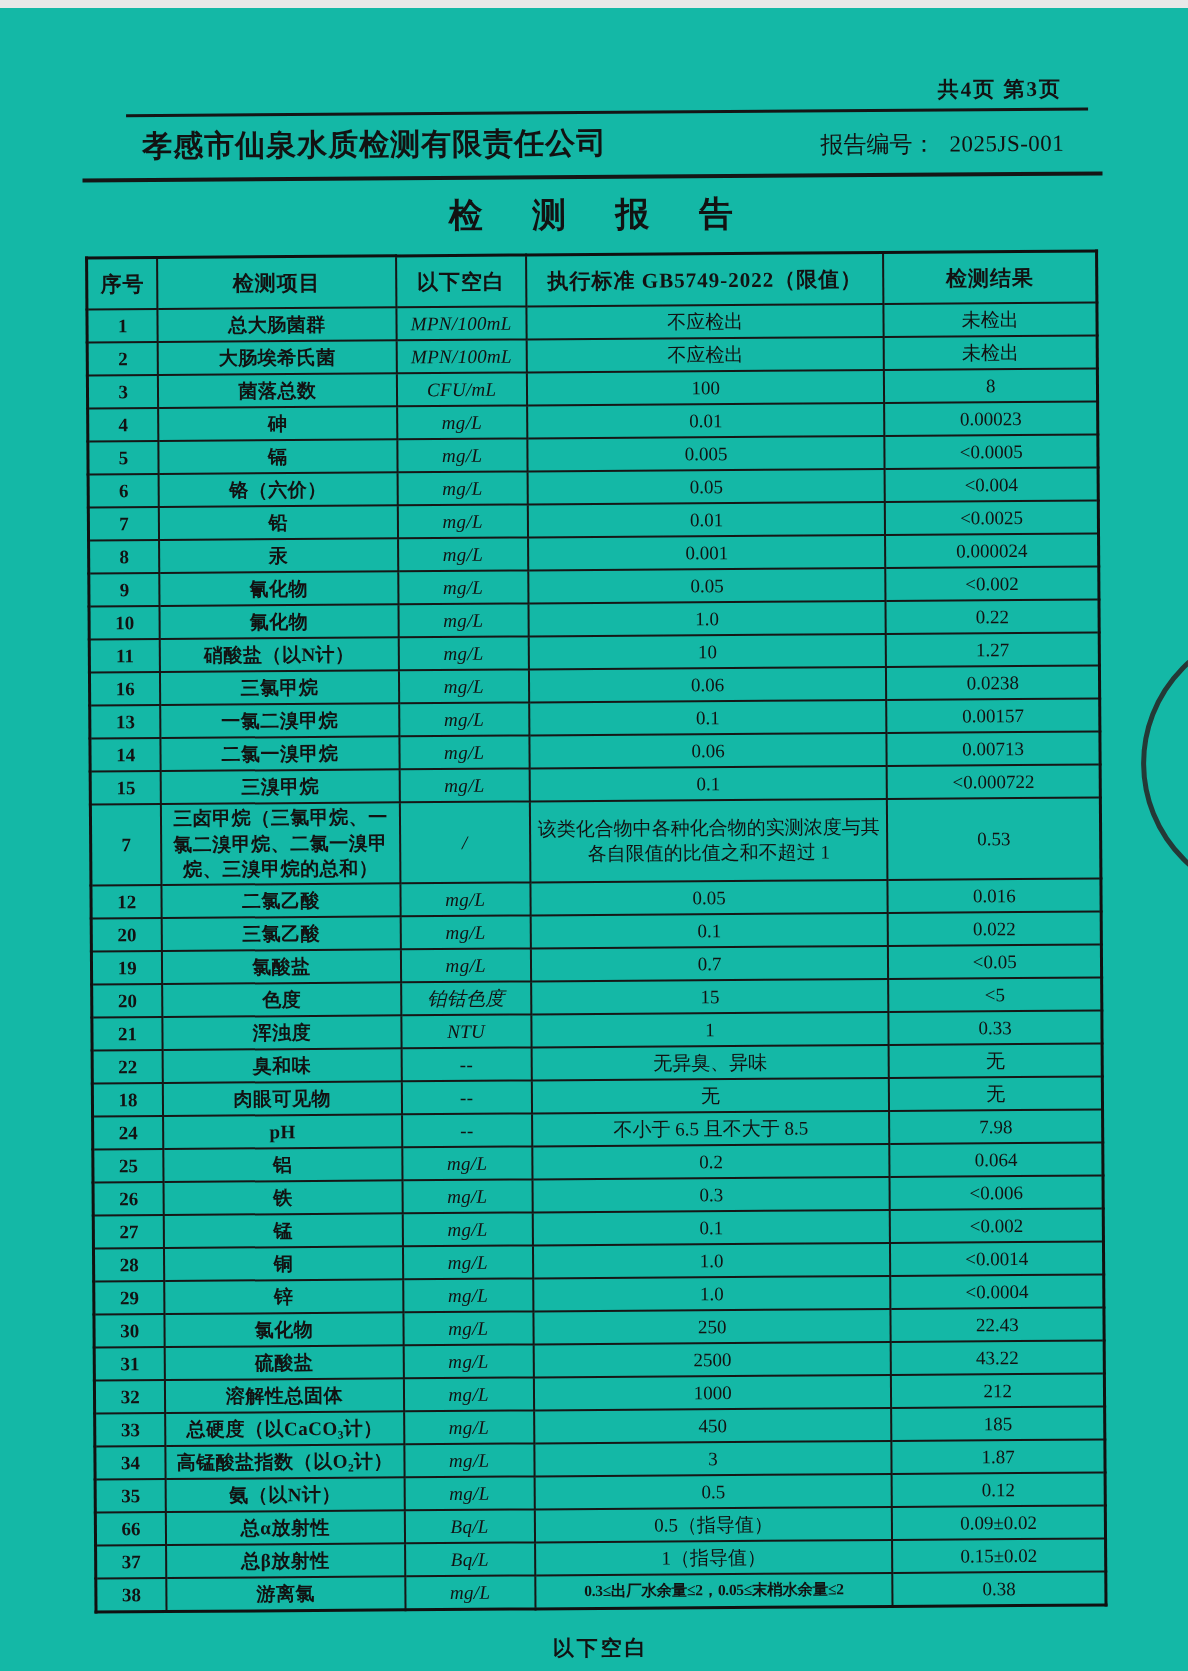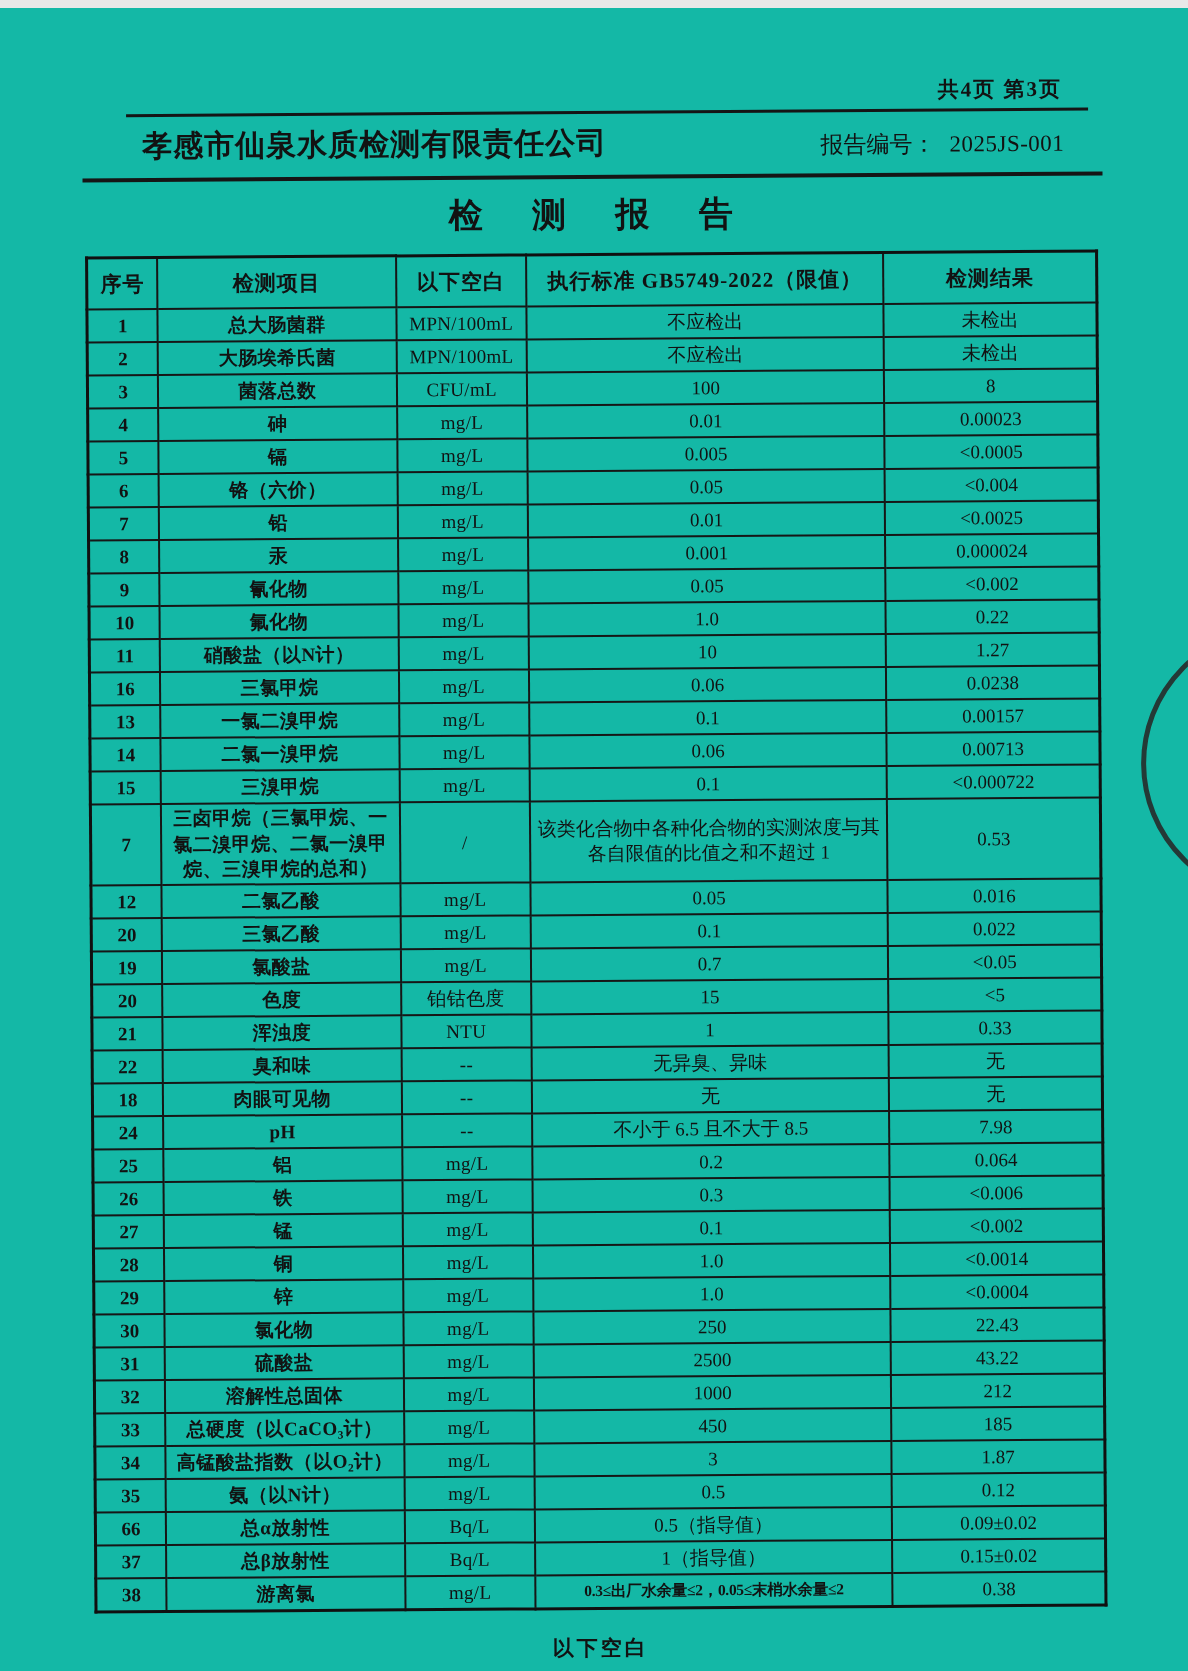--- a/index.html
+++ b/index.html
@@ -78,21 +78,21 @@
     font-weight: bold;
     letter-spacing: 1px;
   }
   .report-table td {
     height: 29px;
     font-size: 19px;
     line-height: 1.35;
   }
   .c-seq { font-weight: bold; }
   .c-item { font-weight: bold; letter-spacing: 0.5px; }
-  .c-unit { letter-spacing: 0.3px; }
+  .c-unit { letter-spacing: 0.3px; font-style: italic; }
   .c-std { padding: 2px 10px; }
   tbody tr:last-child .c-std { font-size: 15.5px; font-weight: bold; letter-spacing: -0.3px; }
   .below-blank {
     margin-top: 24px;
     text-align: center;
     font-family: "Liberation Sans", "DejaVu Sans", sans-serif;
     font-weight: bold;
     font-size: 21px;
     letter-spacing: 3px;
   }

